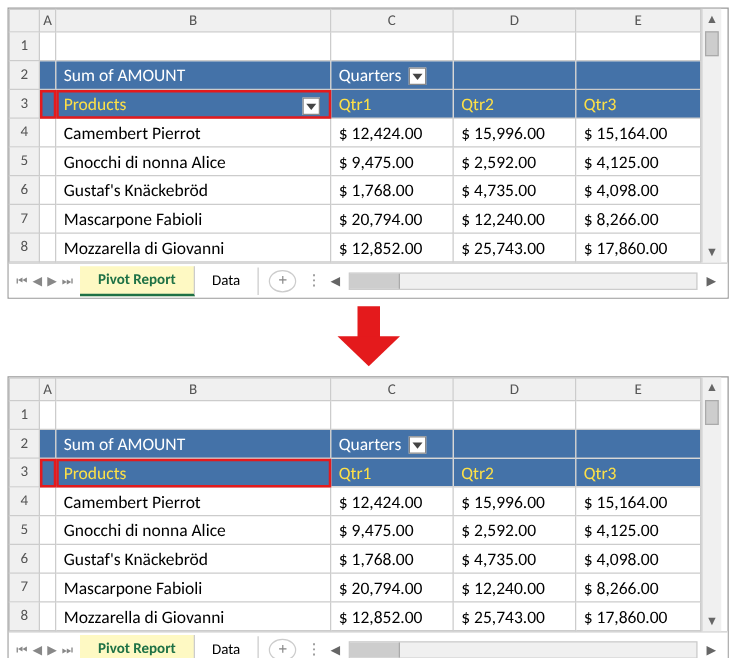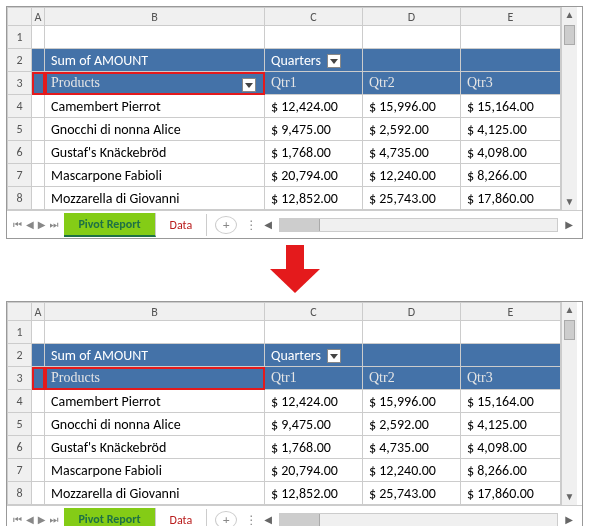--- a/index.html
+++ b/index.html
@@ -51,23 +51,22 @@
     padding: 0 !important;
   }
   .pivot-header {
     background: #4472A8 !important;
     color: #fff;
     font-weight: bold;
     margin-top: 16px;
   }
   .pivot-sub {
     background: #4472A8 !important;
-    color: #e5e5e5;
+    color: #fde047;
     font-weight: bold;
-    font-family: Liberation Serif, serif;
   }
   .redbox {
     outline: 2px solid #E41A1C;
     outline-offset: -2px;
   }
   .num { text-align: center; padding-right: 10px !important; }
   .filter-btn {
     display: inline-block;
     width: 14px;
     height: 14px;
@@ -121,27 +120,27 @@
   .tabnav {
     display: flex;
     gap: 4px;
     padding: 0 6px;
     color: #888;
   }
   .tabnav span { cursor: default; font-size: 10px; }
   .tab {
     padding: 4px 14px;
     border-right: 1px solid #ccc;
-    color: #b91c1c;
+    color: #000000;
   }
   .tab.active {
     color: #1E7145;
     font-weight: bold;
     border-bottom: 2px solid #1E7145;
-    background: #84cc16;
+    background: #fef9c3;
   }
   .addtab {
     width: 22px;
     text-align: center;
     color: #888;
     border: 1px solid #ccc;
     border-radius: 50%;
     height: 18px;
     line-height: 16px;
     margin: 0 8px;

